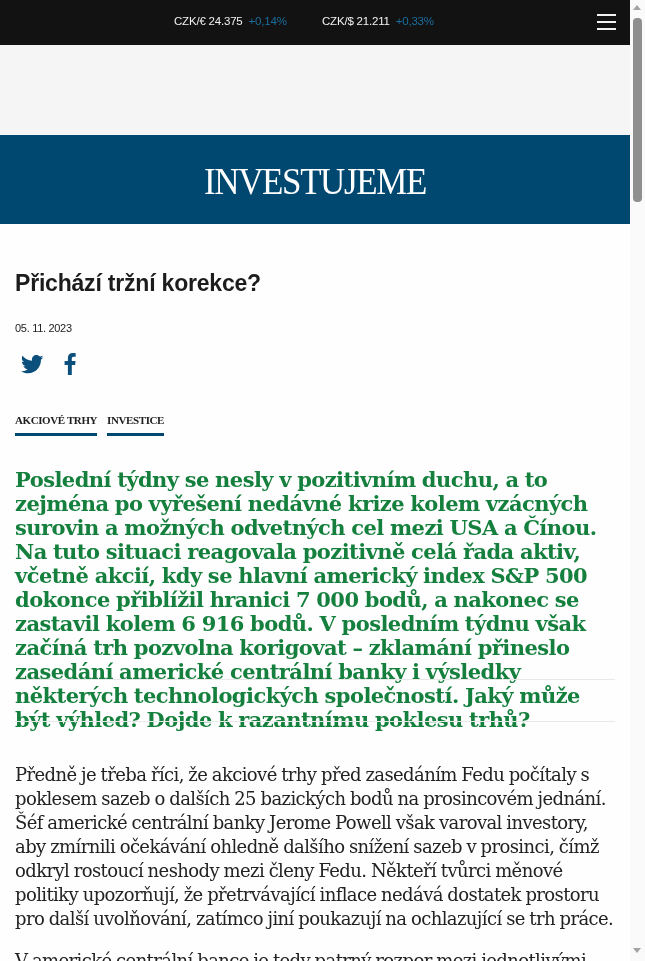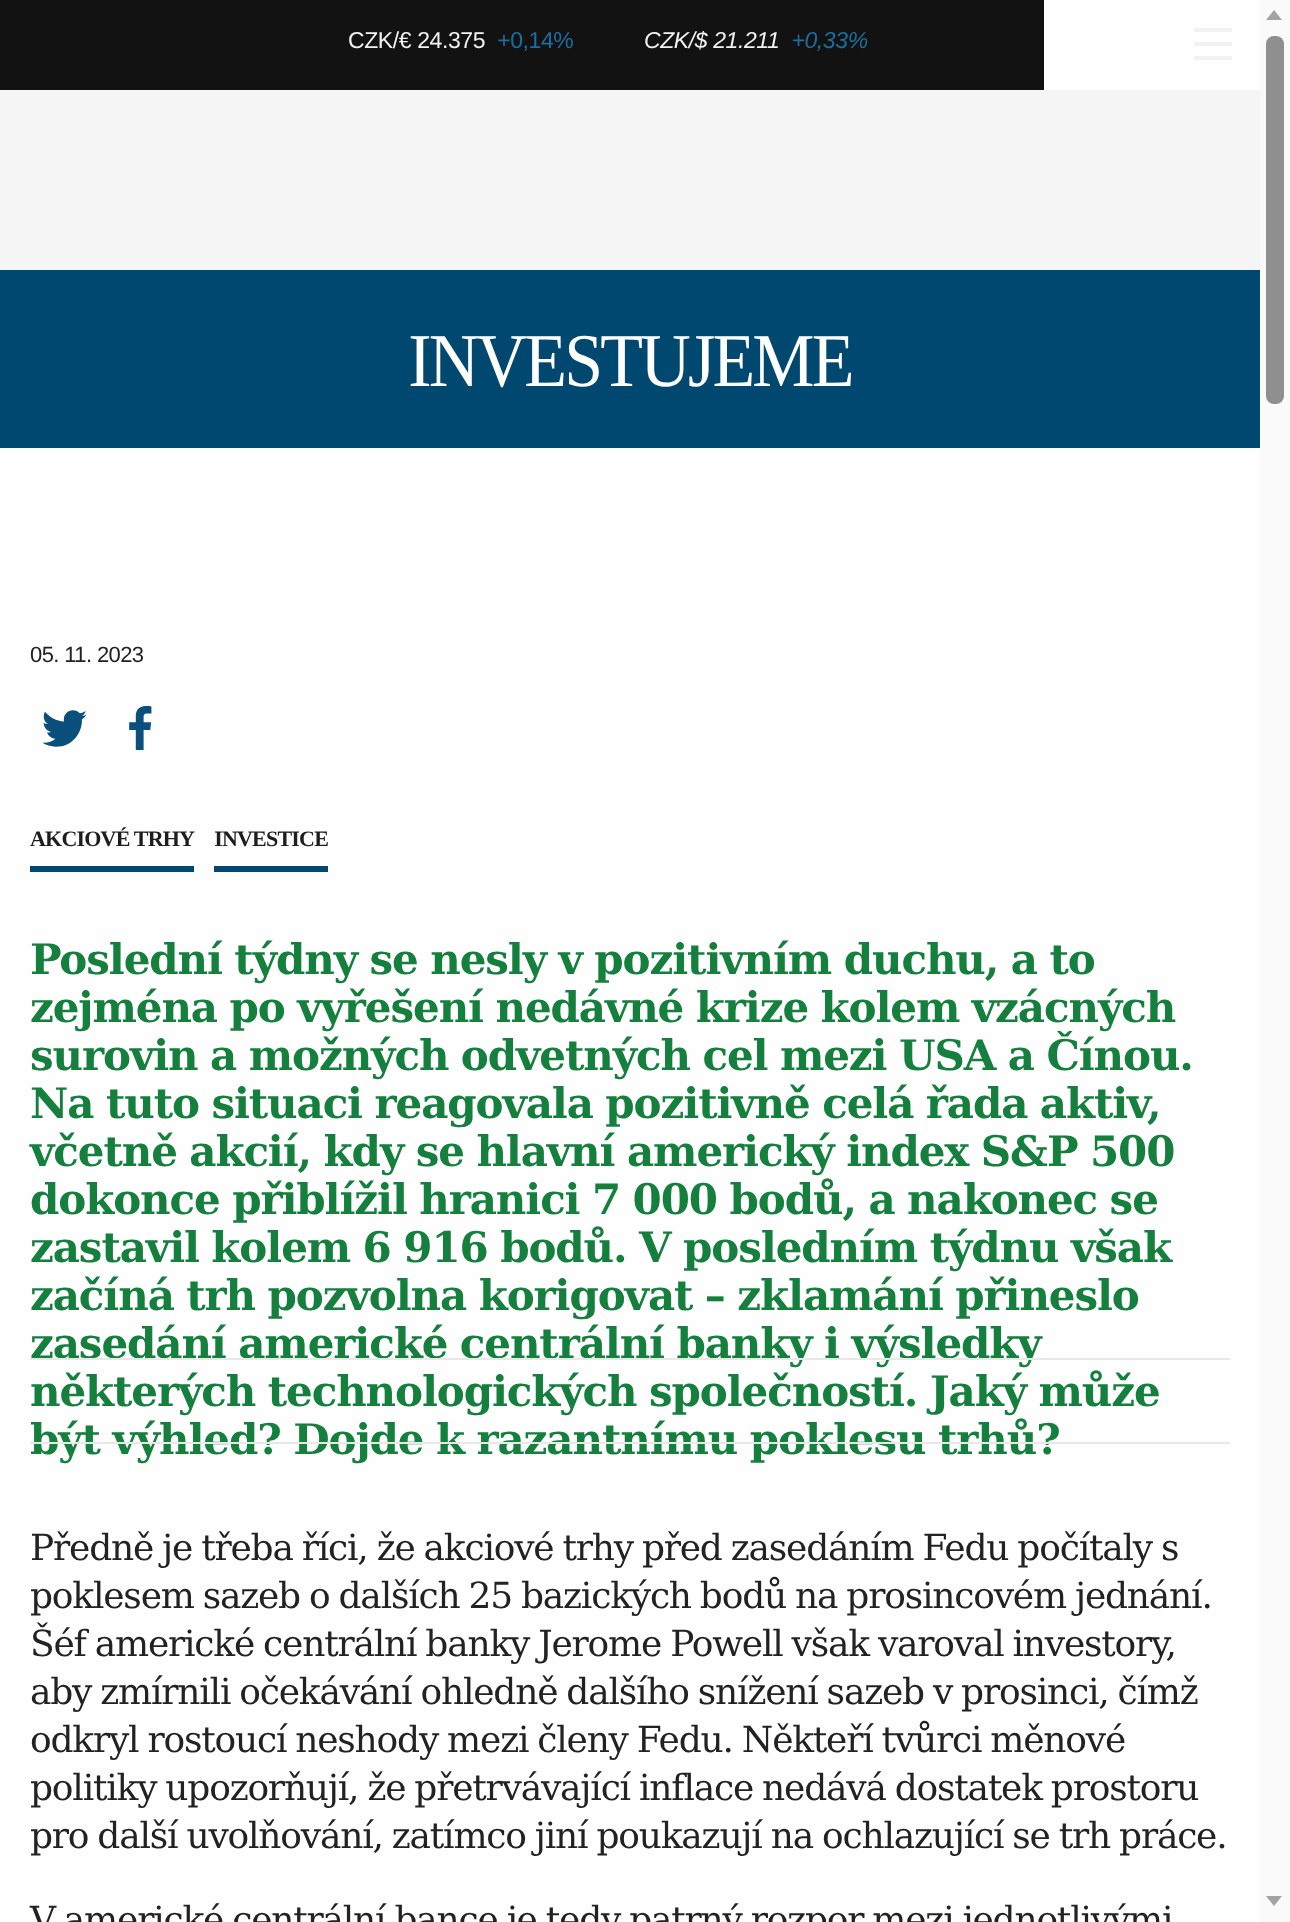--- a/index.html
+++ b/index.html
@@ -2,26 +2,26 @@
 <html><head>
 <meta charset="utf-8">
 <style>
   * { box-sizing: border-box; margin: 0; padding: 0; }
   html, body { width: 645px; height: 961px; overflow: hidden; background: #fdfdfd; }
   body { position: relative; font-family: "DejaVu Sans", sans-serif; color: #1a1a1a; }
 
   .page { position: absolute; left: 0; top: 0; width: 630px; height: 961px; overflow: hidden; background: #fefefe; }
 
   
-  .topbar { position: absolute; left: 0; top: 0; width: 522px; height: 45px; background: #121212; }
+  .topbar { position: absolute; left: 0; top: 0; width: 630px; height: 45px; background: #121212; }
   .ticker { position: absolute; top: 15px; font-family: "Liberation Sans", sans-serif; font-size: 11.5px; letter-spacing: -0.2px; white-space: nowrap; }
   .ticker .pair { color: #f2f2f2; }
   .ticker .chg { margin-left: 6px; }
   .ticker-eur { left: 174px; }
-  .ticker-usd { left: 322px; font-style: italic; }
+  .ticker-usd { left: 322px; }
   .menu-btn { position: absolute; left: 596px; top: 13px; width: 22px; height: 18px; cursor: pointer; }
   .menu-btn span { position: absolute; left: 1px; width: 19px; height: 2px; background: #f2f2f2; }
   .menu-btn span:nth-child(1) { top: 1px; }
   .menu-btn span:nth-child(2) { top: 8px; }
   .menu-btn span:nth-child(3) { top: 15px; }
 
   
   .ad-band { position: absolute; left: 0; top: 45px; width: 630px; height: 90px; background: #f5f5f5; }
 
   
@@ -72,20 +72,21 @@
       <span></span>
     </div>
   </div>
 
   <div class="ad-band"></div>
 
   <div class="brand">
     <div class="logo">INVESTUJEME</div>
   </div>
 
+  <h1 class="title">Přichází tržní korekce?</h1>
   <div class="date">05. 11. 2023</div>
 
   <div class="share share-tw">
     <svg width="23" height="19" viewBox="0 0 24 20">
       <path fill="#0b4f7c" d="M23.6 2.4c-.9.4-1.8.6-2.8.8 1-.6 1.8-1.6 2.1-2.7-.9.6-2 1-3.1 1.2C18.9.7 17.6.1 16.2.1c-2.7 0-4.8 2.2-4.8 4.8 0 .4 0 .8.1 1.1C7.4 5.8 3.9 3.9 1.5.9 1.1 1.6.8 2.5.8 3.4c0 1.7.9 3.2 2.2 4-.8 0-1.5-.2-2.2-.6v.1c0 2.3 1.7 4.3 3.9 4.7-.4.1-.8.2-1.3.2-.3 0-.6 0-.9-.1.6 1.9 2.4 3.3 4.5 3.4-1.7 1.3-3.7 2.1-6 2.1-.4 0-.8 0-1.2-.1 2.1 1.4 4.7 2.2 7.4 2.2 8.9 0 13.7-7.4 13.7-13.7v-.6c1-.7 1.8-1.6 2.5-2.6z"></path>
     </svg>
   </div>
   <div class="share share-fb">
     <svg width="12" height="22" viewBox="0 0 12 22">
       <path fill="#0b4f7c" d="M7.8 22V12h3.3l.5-3.9H7.8V5.6c0-1.1.3-1.9 1.9-1.9h2V.2C11.3.1 10.1 0 8.8 0 5.9 0 3.9 1.8 3.9 5v3.1H.6V12h3.3v10h3.9z"></path>

